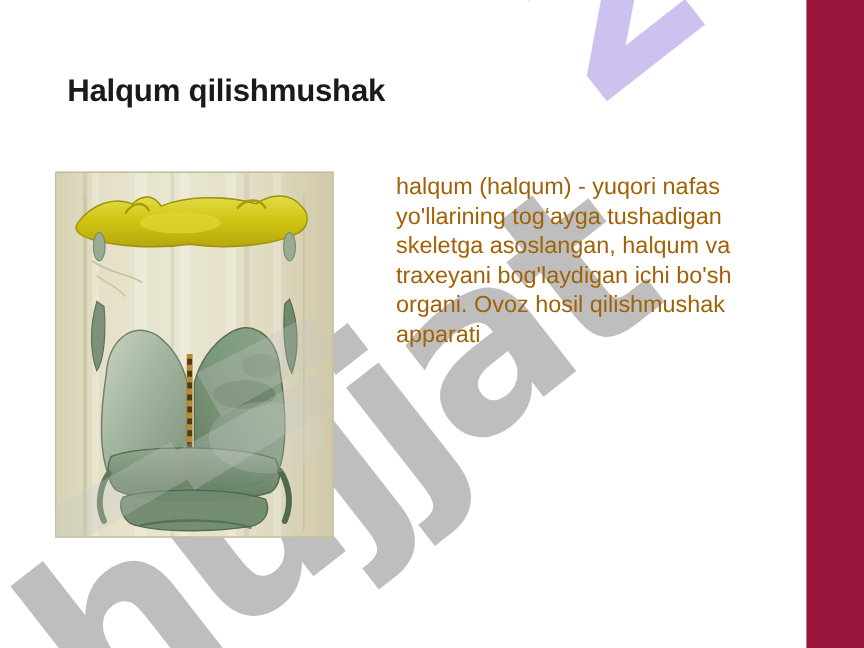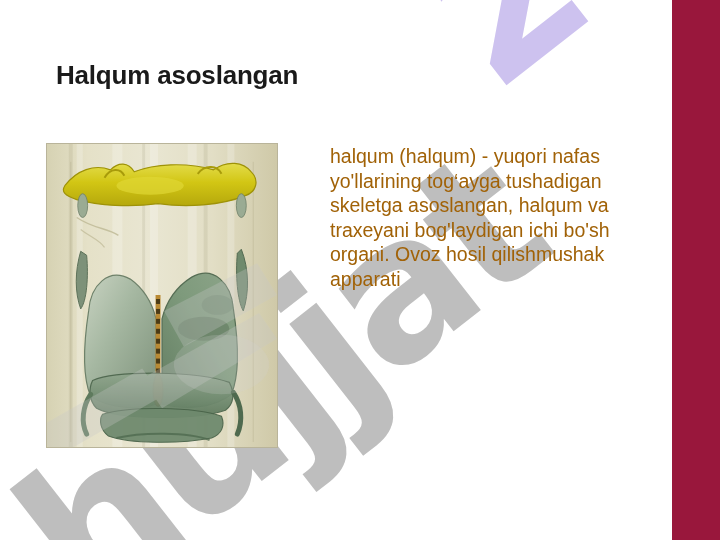--- a/index.html
+++ b/index.html
@@ -238,21 +238,21 @@
         <polygon points="118,168 212,120 232,152 138,204"></polygon>
         <polygon points="96,236 214,170 232,196 116,266"></polygon>
         <polygon points="-10,286 96,226 116,254 8,316"></polygon>
       </g>
       <g opacity="0.22" fill="#d0d0d0">
         <ellipse cx="176" cy="222" rx="48" ry="30"></ellipse>
       </g>
     </svg>
   </div>
 
-  <div class="title">Halqum asoslangan</div>
+  <div class="title">Halqum qilishmushak</div>
 
   <div class="body-text">halqum (halqum) - yuqori nafas yo'llarining tog‘ayga tushadigan skeletga asoslangan, halqum va traxeyani bog'laydigan ichi bo'sh organi. Ovoz hosil qilishmushak apparati</div>
 
   <div class="right-bar-hair"></div>
   <div class="right-bar-gap"></div>
   <div class="right-bar"></div>
 
 </div>
 
 </body></html>

